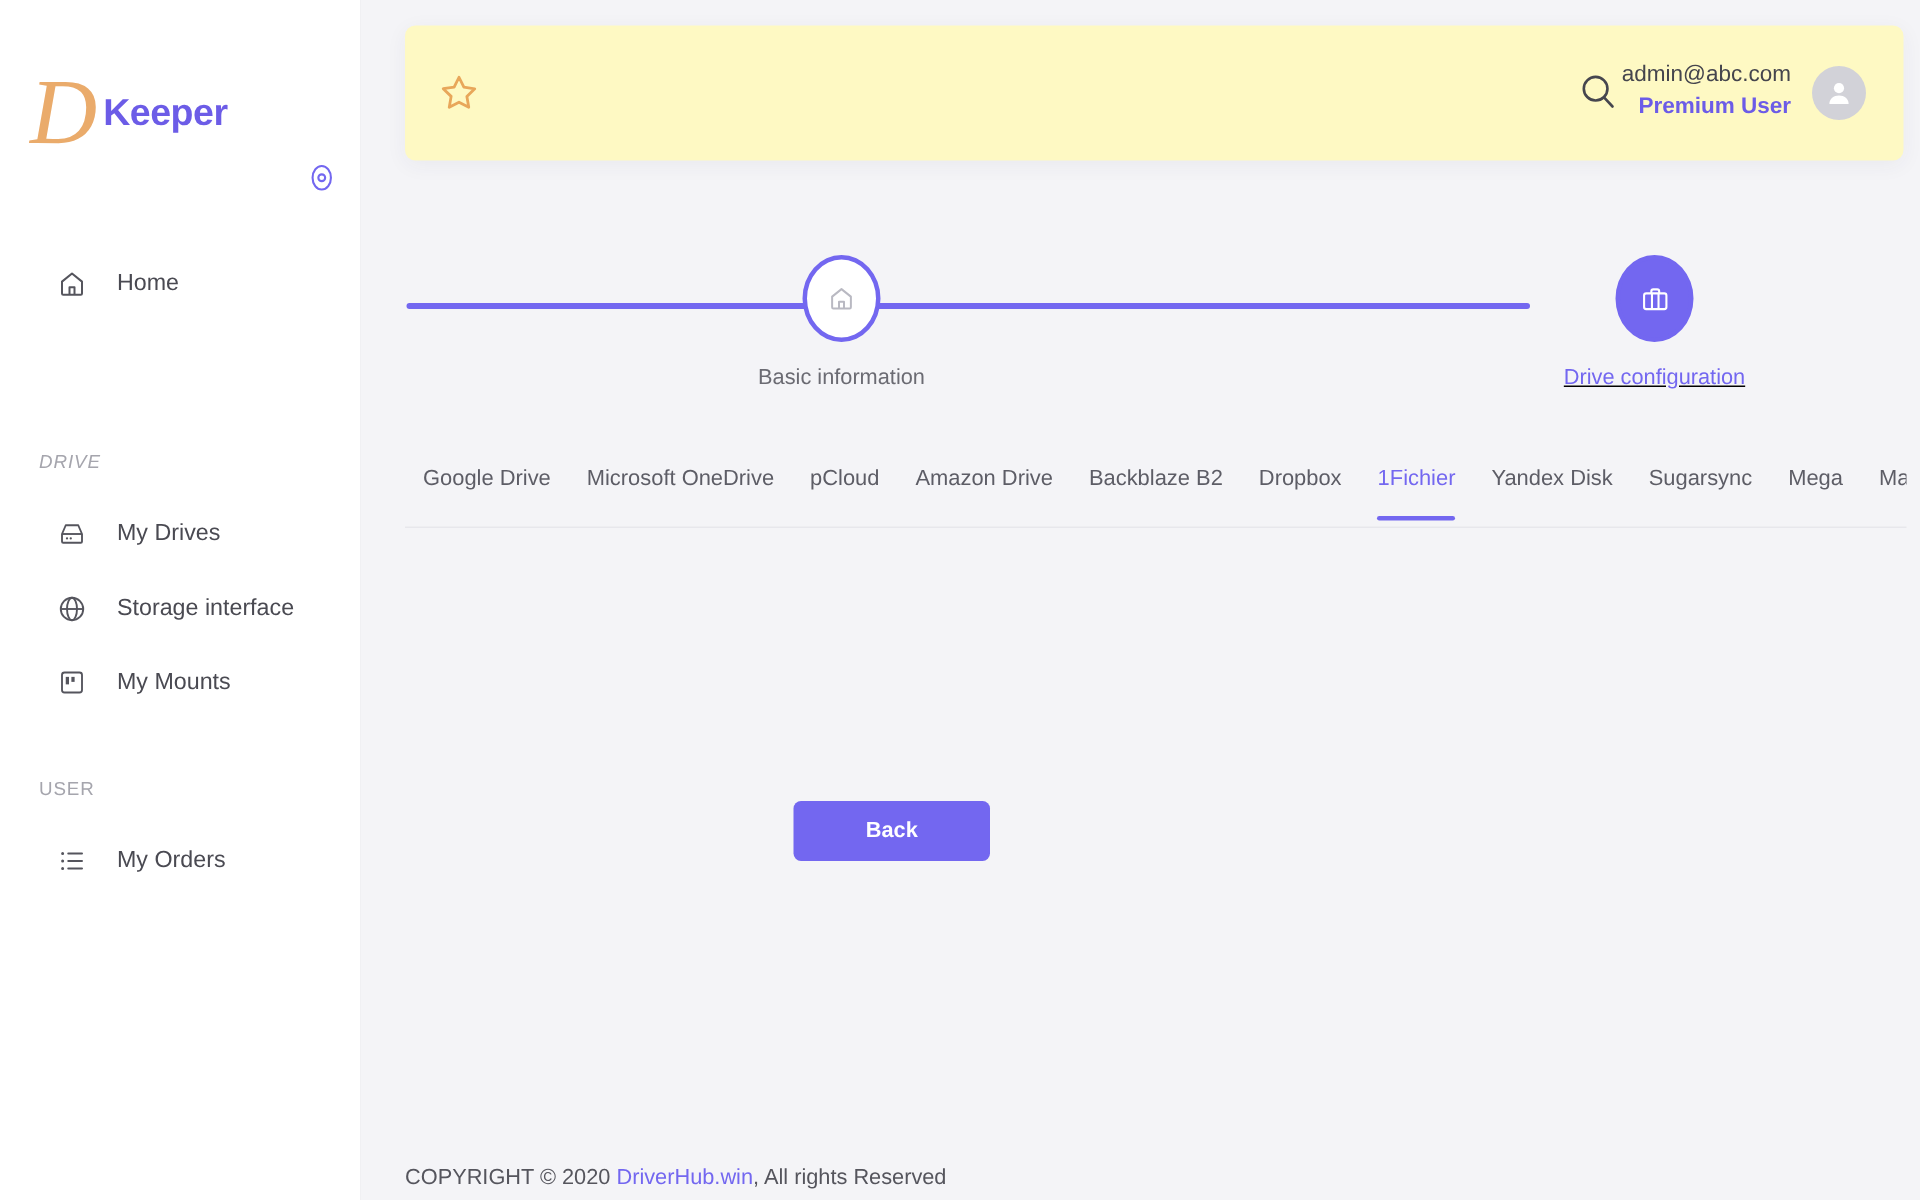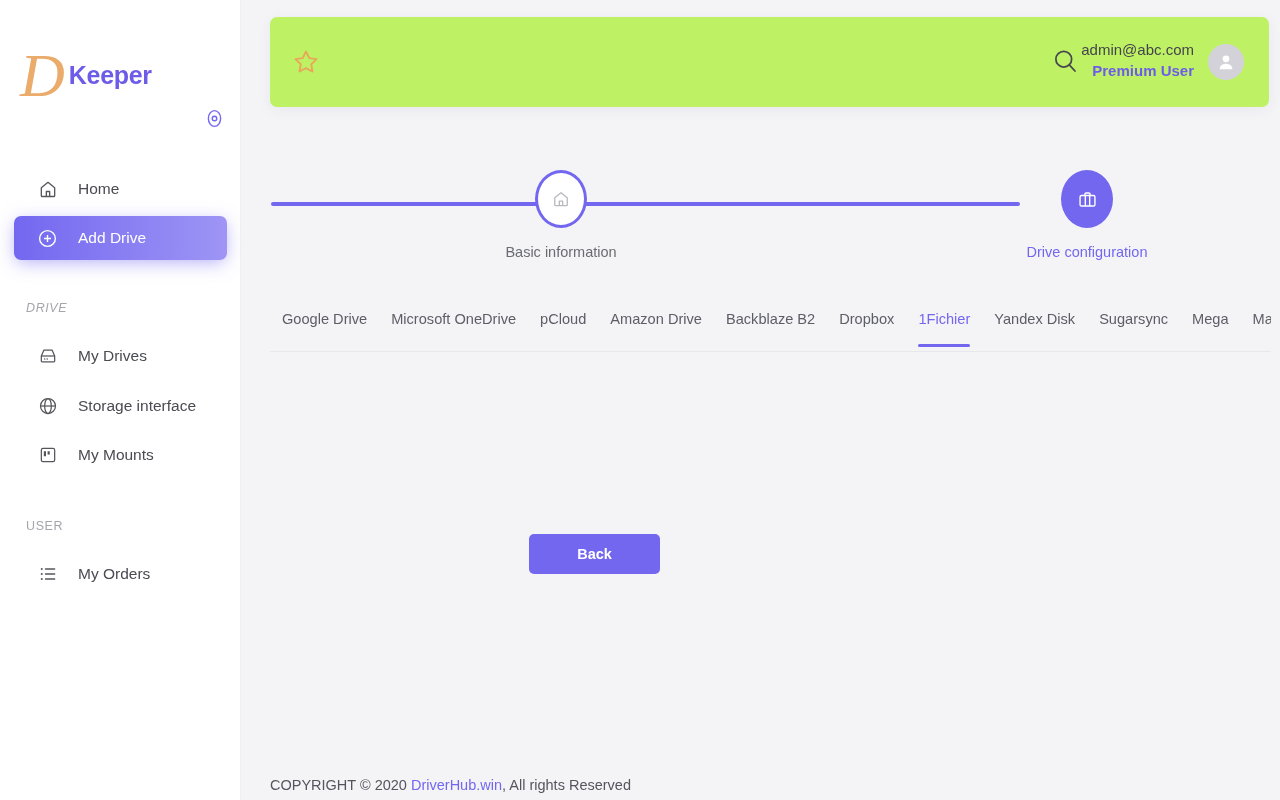--- a/index.html
+++ b/index.html
@@ -67,21 +67,21 @@
   }
   .sec-drive { top: 301px; font-style: italic; }
   .sec-user  { top: 519px; }
 
   
   .main { flex: 1 1 auto; position: relative; height: 800px; background: #f4f4f7; }
 
   .topcard {
     position: absolute; left: 29px; top: 17px;
     width: 999px; height: 90px;
-    background: #bef264;
+    background: #fef9c3;
     border-radius: 7px;
     box-shadow: 0 3px 14px rgba(60,60,90,0.055);
     padding-left: 29px;
   }
   .star-btn { position: absolute; left: 21px; top: 30px; width: 30px; height: 30px; cursor:pointer; }
   .search-btn { position: absolute; right: 187px; top: 29px; width: 32px; height: 32px; cursor: pointer; }
   .user-block {
     position: absolute; right: 75px; top: 23px;
     text-align: right; line-height: 1.38;
   }
@@ -97,21 +97,21 @@
   
   .stepper { position: absolute; left: 0px; top: 170px; width: 100%; height: 110px; }
   .step-line {
     position: absolute; left: 30px; top: 32px;
     width: 749px; height: 4px; background: #7367f0; border-radius: 2px;
   }
   .step {
     position: absolute; text-align: center; width: 200px;
   }
   .step-1 { left: 220px; }
-  .step-2 { left: 746px; }
+  .step-2 { left: 762px; text-decoration: underline; }
   .step-circle {
     width: 52px; height: 58px; border-radius: 50%;
     margin: 0 auto; display: flex; align-items: center; justify-content: center;
     position: relative; z-index: 3;
   }
   .step-circle.pending { background: #ffffff; border: 3px solid #7367f0; }
   .step-circle.done    { background: #7367f0; border: 3px solid #7367f0; }
   .step-label { margin-top: 16px; font-size: 14.5px; color: #6b6b73; }
   .step-label.accent { color: #7367f0; }
 
@@ -188,29 +188,20 @@
     <div class="nav-item nav-home">
       <span class="ico">
         <svg width="20" height="20" viewBox="0 0 24 24" fill="none" stroke="#55555d" stroke-width="1.6" stroke-linejoin="round">
           <path d="M4 10.5 12 4l8 6.5V20a1 1 0 0 1-1 1H5a1 1 0 0 1-1-1z"></path>
           <path d="M10 21v-6h4v6"></path>
         </svg>
       </span>
       <span>Home</span>
     </div>
 
-    <div class="nav-item nav-add active">
-      <span class="ico">
-        <svg width="21" height="21" viewBox="0 0 24 24" fill="none" stroke="#ffffff" stroke-width="1.6">
-          <circle cx="12" cy="12" r="9"></circle>
-          <path d="M12 8v8M8 12h8"></path>
-        </svg>
-      </span>
-      <span>Add Drive</span>
-    </div>
 
     <div class="nav-section sec-drive">DRIVE</div>
 
     <div class="nav-item nav-drives">
       <span class="ico">
         <svg width="20" height="20" viewBox="0 0 24 24" fill="none" stroke="#55555d" stroke-width="1.5" stroke-linejoin="round">
           <path d="M4 12 7 5h10l3 7v6a1 1 0 0 1-1 1H5a1 1 0 0 1-1-1z"></path>
           <path d="M4 12h16"></path>
           <circle cx="8" cy="15.5" r="0.9" fill="#55555d" stroke="none"></circle>
           <circle cx="11" cy="15.5" r="0.9" fill="#55555d" stroke="none"></circle>

